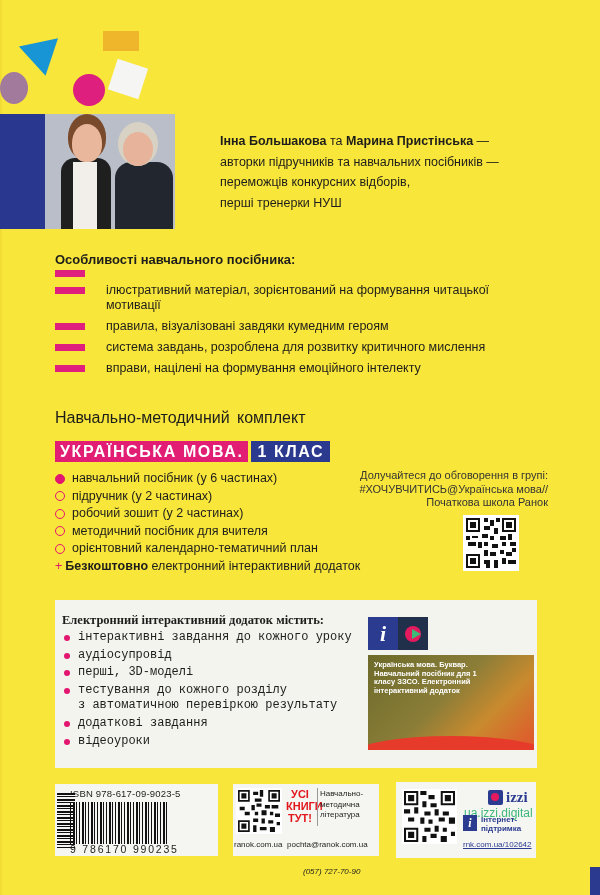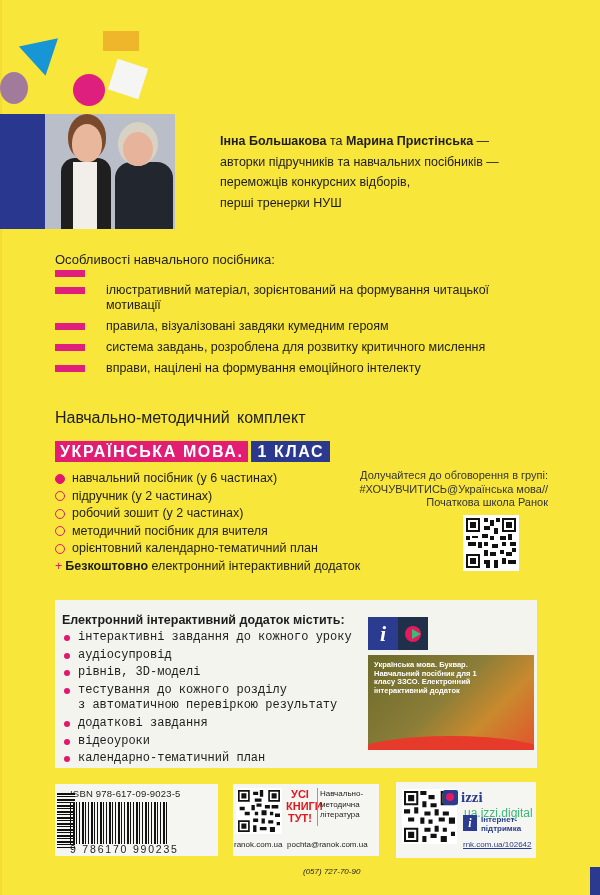--- a/index.html
+++ b/index.html
@@ -28,21 +28,21 @@
     .p1-head { left: 27px; top: 10px; width: 30px; height: 38px; border-radius: 50% 50% 45% 45%; background: #e9b79c; box-shadow: 0 -6px 0 4px #7a4a2c; }
     .p1-body { left: 16px; top: 44px; width: 50px; height: 75px; border-radius: 14px 14px 0 0; background: #1f1f1f; }
     .p1-shirt { left: 28px; top: 48px; width: 24px; height: 70px; background: #f2efea; }
     .p2-head { left: 78px; top: 18px; width: 30px; height: 34px; border-radius: 50%; background: #e7b49b; box-shadow: 0 -5px 0 5px #d8d2c4; }
     .p2-body { left: 70px; top: 48px; width: 58px; height: 70px; border-radius: 16px 16px 0 0; background: #22272f; }
 
     .authors { left: 220px; top: 131px; width: 330px; font-size: 12.5px; line-height: 20.5px; text-align: left; }
     .authors b { font-weight: bold; }
 
     
-    .features-title { left: 55px; top: 252px; font-size: 13px; font-weight: normal; }
+    .features-title { left: 55px; top: 252px; font-size: 13px; font-weight: bold; }
     .features { left: 55px; top: 266px; width: 490px; list-style: none; }
     .features li { display: flex; font-size: 12.5px; line-height: 15px; margin-bottom: 6px; }
     .features .bar { flex: 0 0 30px; height: 7px; background: #e01e7d; margin-top: 4px; margin-right: 21px; }
 
     
     .kit-title { left: 55px; top: 409px; font-size: 16px; word-spacing: 3px; }
     .kit-banner { left: 55px; top: 441px; height: 21px; display: flex; font-weight: bold; font-size: 16px; letter-spacing: 1.6px; color: #fff; }
     .kit-banner .pink { background: #e11d74; padding: 0 5px; line-height: 21px; }
     .kit-banner .blue { background: #2b3a8e; padding: 0 6px; line-height: 21px; margin-left: 3px; }
     .kit-list { left: 55px; top: 470px; list-style: none; }
@@ -51,21 +51,21 @@
     .kit-list .dot.filled { background: #e3166f; }
     .kit-extra { left: 55px; top: 559px; font-size: 12.5px; }
     .kit-extra .plus { color: #e3166f; margin-right: 3px; }
 
     .group-text { right: 52px; top: 469px; text-align: right; font-size: 11px; line-height: 13.5px; color: #333; }
     .qr { background: #fff; display: grid; }
     .qr-main { left: 463px; top: 515px; width: 56px; height: 56px; padding: 3px; }
 
     
     .e-box { left: 55px; top: 600px; width: 482px; height: 168px; background: #f4f4ef; }
-    .e-title { left: 62px; top: 613px; font-size: 12.5px; font-weight: bold; }
+    .e-title { left: 62px; top: 613px; font-size: 12.5px; font-weight: bold; font-family: Liberation Serif, serif; }
     .e-list { left: 62px; top: 630px; list-style: none; font-family: Liberation Mono, monospace; }
     .e-list li { font-size: 12px; line-height: 15.2px; display: flex; margin-bottom: 2.4px; }
     .e-list .bull { width: 6px; height: 6px; border-radius: 50%; background: #e3166f; margin: 5px 8px 0 2px; flex: 0 0 6px; }
     .e-list li.cont { padding-left: 16px; margin-top: -2px; }
 
     .promo { left: 368px; top: 617px; width: 166px; height: 133px; }
     .promo-head { display: flex; height: 33px; }
     .promo-i { width: 30px; height: 33px; background: #2a3b90; color: #fff; font: bold italic 22px "Liberation Serif", serif; text-align: center; line-height: 33px; }
     .promo-play { width: 30px; height: 33px; background: #20304a; display: flex; align-items: center; justify-content: center; }
     .promo-play span { width: 16px; height: 16px; border-radius: 50%; background: #e4195e; position: relative; }
@@ -87,21 +87,21 @@
     .shop-qr { left: 236px; top: 788px; width: 46px; height: 46px; padding: 2px; }
     .shop-url { left: 234px; top: 840px; font-size: 8px; }
     .shop-big { left: 286px; top: 788px; color: #e2171e; font-weight: bold; font-size: 11px; line-height: 12px; text-align: center; width: 28px; }
     .shop-sep { left: 317px; top: 788px; width: 1px; height: 38px; background: #999; }
     .shop-sub { left: 320px; top: 789px; font-size: 8px; line-height: 10.5px; }
     .shop-phone { left: 303px; top: 867px; font-size: 8px; font-style: italic; }
     .shop-mail { left: 287px; top: 840px; font-size: 8px; }
 
     .izzi-card { left: 396px; top: 782px; width: 140px; height: 76px; }
     .izzi-qr { left: 402px; top: 789px; width: 55px; height: 55px; padding: 2px; }
-    .izzi-logo { left: 443px; top: 789px; display: flex; align-items: center; justify-content: space-between; }
+    .izzi-logo { left: 488px; top: 789px; display: flex; align-items: center; justify-content: space-between; }
     .izzi-logo .sq { width: 15px; height: 15px; background: #2a3b90; border-radius: 2px; position: relative; }
     .izzi-logo .sq::after { content: ""; position: absolute; left: 3px; top: 3px; width: 8px; height: 8px; border-radius: 50%; background: #e4195e; }
     .izzi-logo .txt { font: bold 15px "Liberation Serif", serif; color: #2a3b90; margin-left: 3px; }
     .izzi-domain { left: 464px; top: 806px; font-size: 12px; color: #3cb878; }
     .izzi-support { left: 463px; top: 815px; display: flex; }
     .izzi-support .ic { width: 14px; height: 16px; background: #2a3b90; color: #fff; font: bold italic 12px "Liberation Serif", serif; text-align: center; line-height: 16px; }
     .izzi-support .lbl { margin-left: 4px; font-size: 8px; line-height: 9px; color: #2a3b90; font-weight: bold; }
     .izzi-link { left: 463px; top: 840px; font-size: 8px; color: #2a3b90; text-decoration: underline; }
 
     .corner-blue { left: 590px; top: 867px; width: 10px; height: 28px; background: #2b3a8e; }
@@ -212,40 +212,36 @@
   <li>
       <span class="bull"></span>
       <span>інтерактивні завдання до кожного уроку</span>
     </li>
   <li>
       <span class="bull"></span>
       <span>аудіосупровід</span>
     </li>
   <li>
       <span class="bull"></span>
-      <span>рівнів, 3D-моделі</span>
+      <span>перші, 3D-моделі</span>
     </li>
   <li>
       <span class="bull"></span>
       <span>тестування до кожного розділу</span>
     </li>
   <li class="cont">
       <span>з автоматичною перевіркою результату</span>
     </li>
   <li>
       <span class="bull"></span>
       <span>додаткові завдання</span>
     </li>
   <li>
       <span class="bull"></span>
       <span>відеоуроки</span>
-    </li>
-  <li>
-      <span class="bull"></span>
-      <span>календарно-тематичний план</span>
     </li>
 </ul>
 
 <div class="abs promo">
   <div class="promo-head">
     <div class="promo-i">i</div>
     <div class="promo-play">
         <span></span>
       </div>
   </div>

